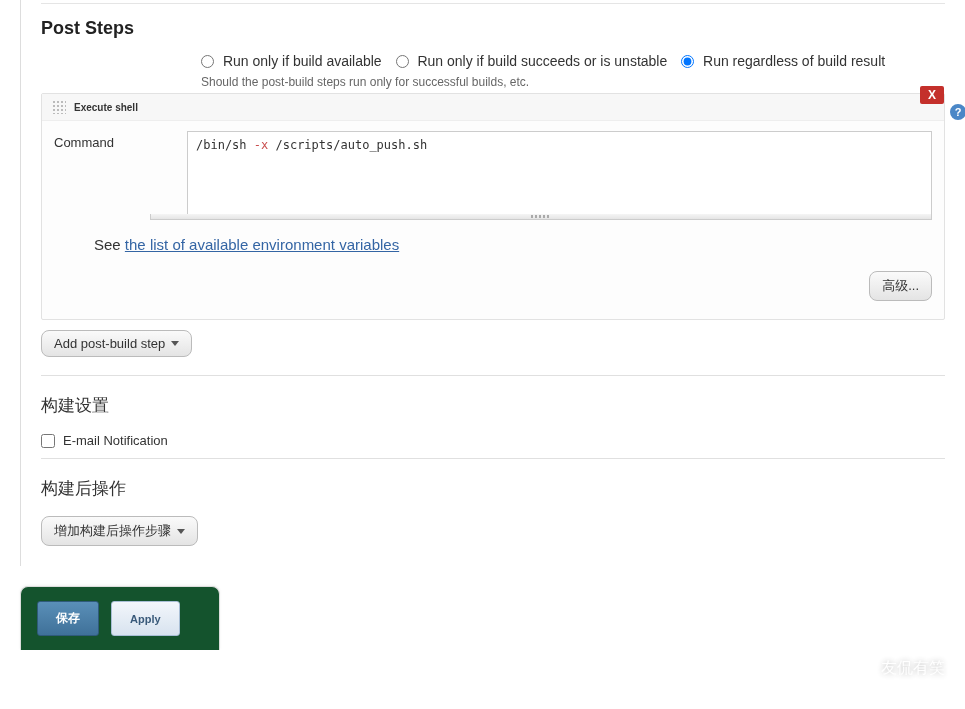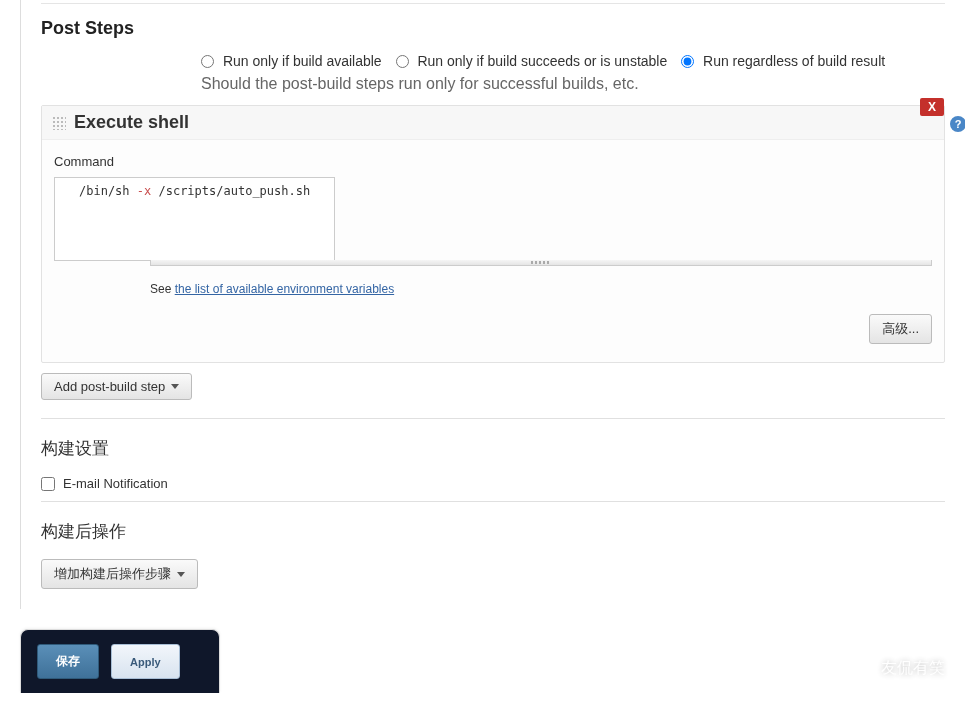--- a/index.html
+++ b/index.html
@@ -36,24 +36,24 @@
       margin-right: 10px;
       color: #333;
       font-size: 14px;
     }
     .radios input[type=radio] {
       margin-right: 5px;
       vertical-align: -2px;
     }
     .hint {
       margin-left: 160px;
-      font-size: 16px;
+      font-size: 12px;
       color: #666;
       margin-top: 6px;
-      margin-bottom: 12px;
+      margin-bottom: 4px;
     }
     .block {
       position: relative;
       background: #fdfdfd;
       border: 1px solid #e2e2e2;
       border-radius: 2px;
       padding: 0;
       margin-bottom: 10px;
     }
     .block-header {
@@ -65,21 +65,21 @@
     }
     .drag-handle {
       width: 14px;
       height: 14px;
       background-image: radial-gradient(#bbb 1px, transparent 1px);
       background-size: 4px 4px;
       margin-right: 8px;
     }
     .block-title {
       font-weight: bold;
-      font-size: 18px;
+      font-size: 10px;
       color: #333;
     }
     .delete-btn {
       position: absolute;
       top: -8px;
       right: 0;
       background: #c4302b;
       color: #fff;
       font-weight: bold;
       font-size: 12px;
@@ -102,40 +102,40 @@
       align-items: center;
       justify-content: center;
       cursor: pointer;
     }
     .block-body {
       padding: 10px 12px 12px 12px;
     }
     .row {
       display: flex;
       align-items: flex-start;
-      gap: 8px;
-      flex-direction: column;
+      gap: 26px;
     }
     .label {
       width: 86px;
       text-align: left;
       color: #333;
       font-size: 13px;
       padding-top: 4px;
     }
     .textarea {
       flex: 1;
       border: 1px solid #ccc;
       font-family: monospace;
       font-size: 12px;
-      padding: 6px 24px;
+      padding: 6px 8px;
       min-height: 84px;
       resize: vertical;
       background: #fff;
       color: #333;
+      margin-left: 21px;
     }
     .textarea .flag { color: #c94f4f; }
     .resize-handle {
       height: 6px;
       background: linear-gradient(#f5f5f5, #e5e5e5);
       border: 1px solid #ccc;
       border-top: none;
       margin-top: -1px;
       margin-left: 96px;
       margin-right: 0;
@@ -145,40 +145,40 @@
       content: "";
       position: absolute;
       left: 50%;
       top: 1px;
       width: 20px;
       height: 3px;
       margin-left: -10px;
       background: repeating-linear-gradient(90deg, #aaa 0, #aaa 2px, transparent 2px, transparent 4px);
     }
     .see-text {
-      margin-left: 96px;
+      margin-left: 40px;
       margin-top: 16px;
-      font-size: 12px;
+      font-size: 15px;
       color: #333;
     }
     .see-text a {
       color: #3465a4;
       text-decoration: underline;
       cursor: pointer;
     }
     .adv-row {
       display: flex;
       justify-content: flex-end;
       margin-top: 18px;
       margin-bottom: 6px;
     }
     .btn {
       background: linear-gradient(#fafafa, #e4e4e4);
       border: 1px solid #bbb;
-      border-radius: 3px;
+      border-radius: 8px;
       padding: 5px 12px;
       font-size: 13px;
       color: #333;
       cursor: pointer;
       display: inline-flex;
       align-items: center;
       gap: 6px;
     }
     .caret {
       width: 0; height: 0;
@@ -201,21 +201,21 @@
     .bottom-bar {
       margin-left: 20px;
       border: 1px solid #ddd;
       border-top-left-radius: 8px;
       border-top-right-radius: 8px;
       border-bottom: none;
       width: 200px;
       padding: 14px 16px;
       display: flex;
       gap: 12px;
-      background: #0f172a;
+      background: #14532d;
       box-shadow: 0 -1px 3px rgba(0,0,0,0.05);
     }
     .btn-primary {
       background: linear-gradient(#5a8fb8, #3f7199);
       border: 1px solid #2f5a7a;
       color: #fff;
       font-weight: bold;
       padding: 8px 18px;
       border-radius: 3px;
       cursor: pointer;

